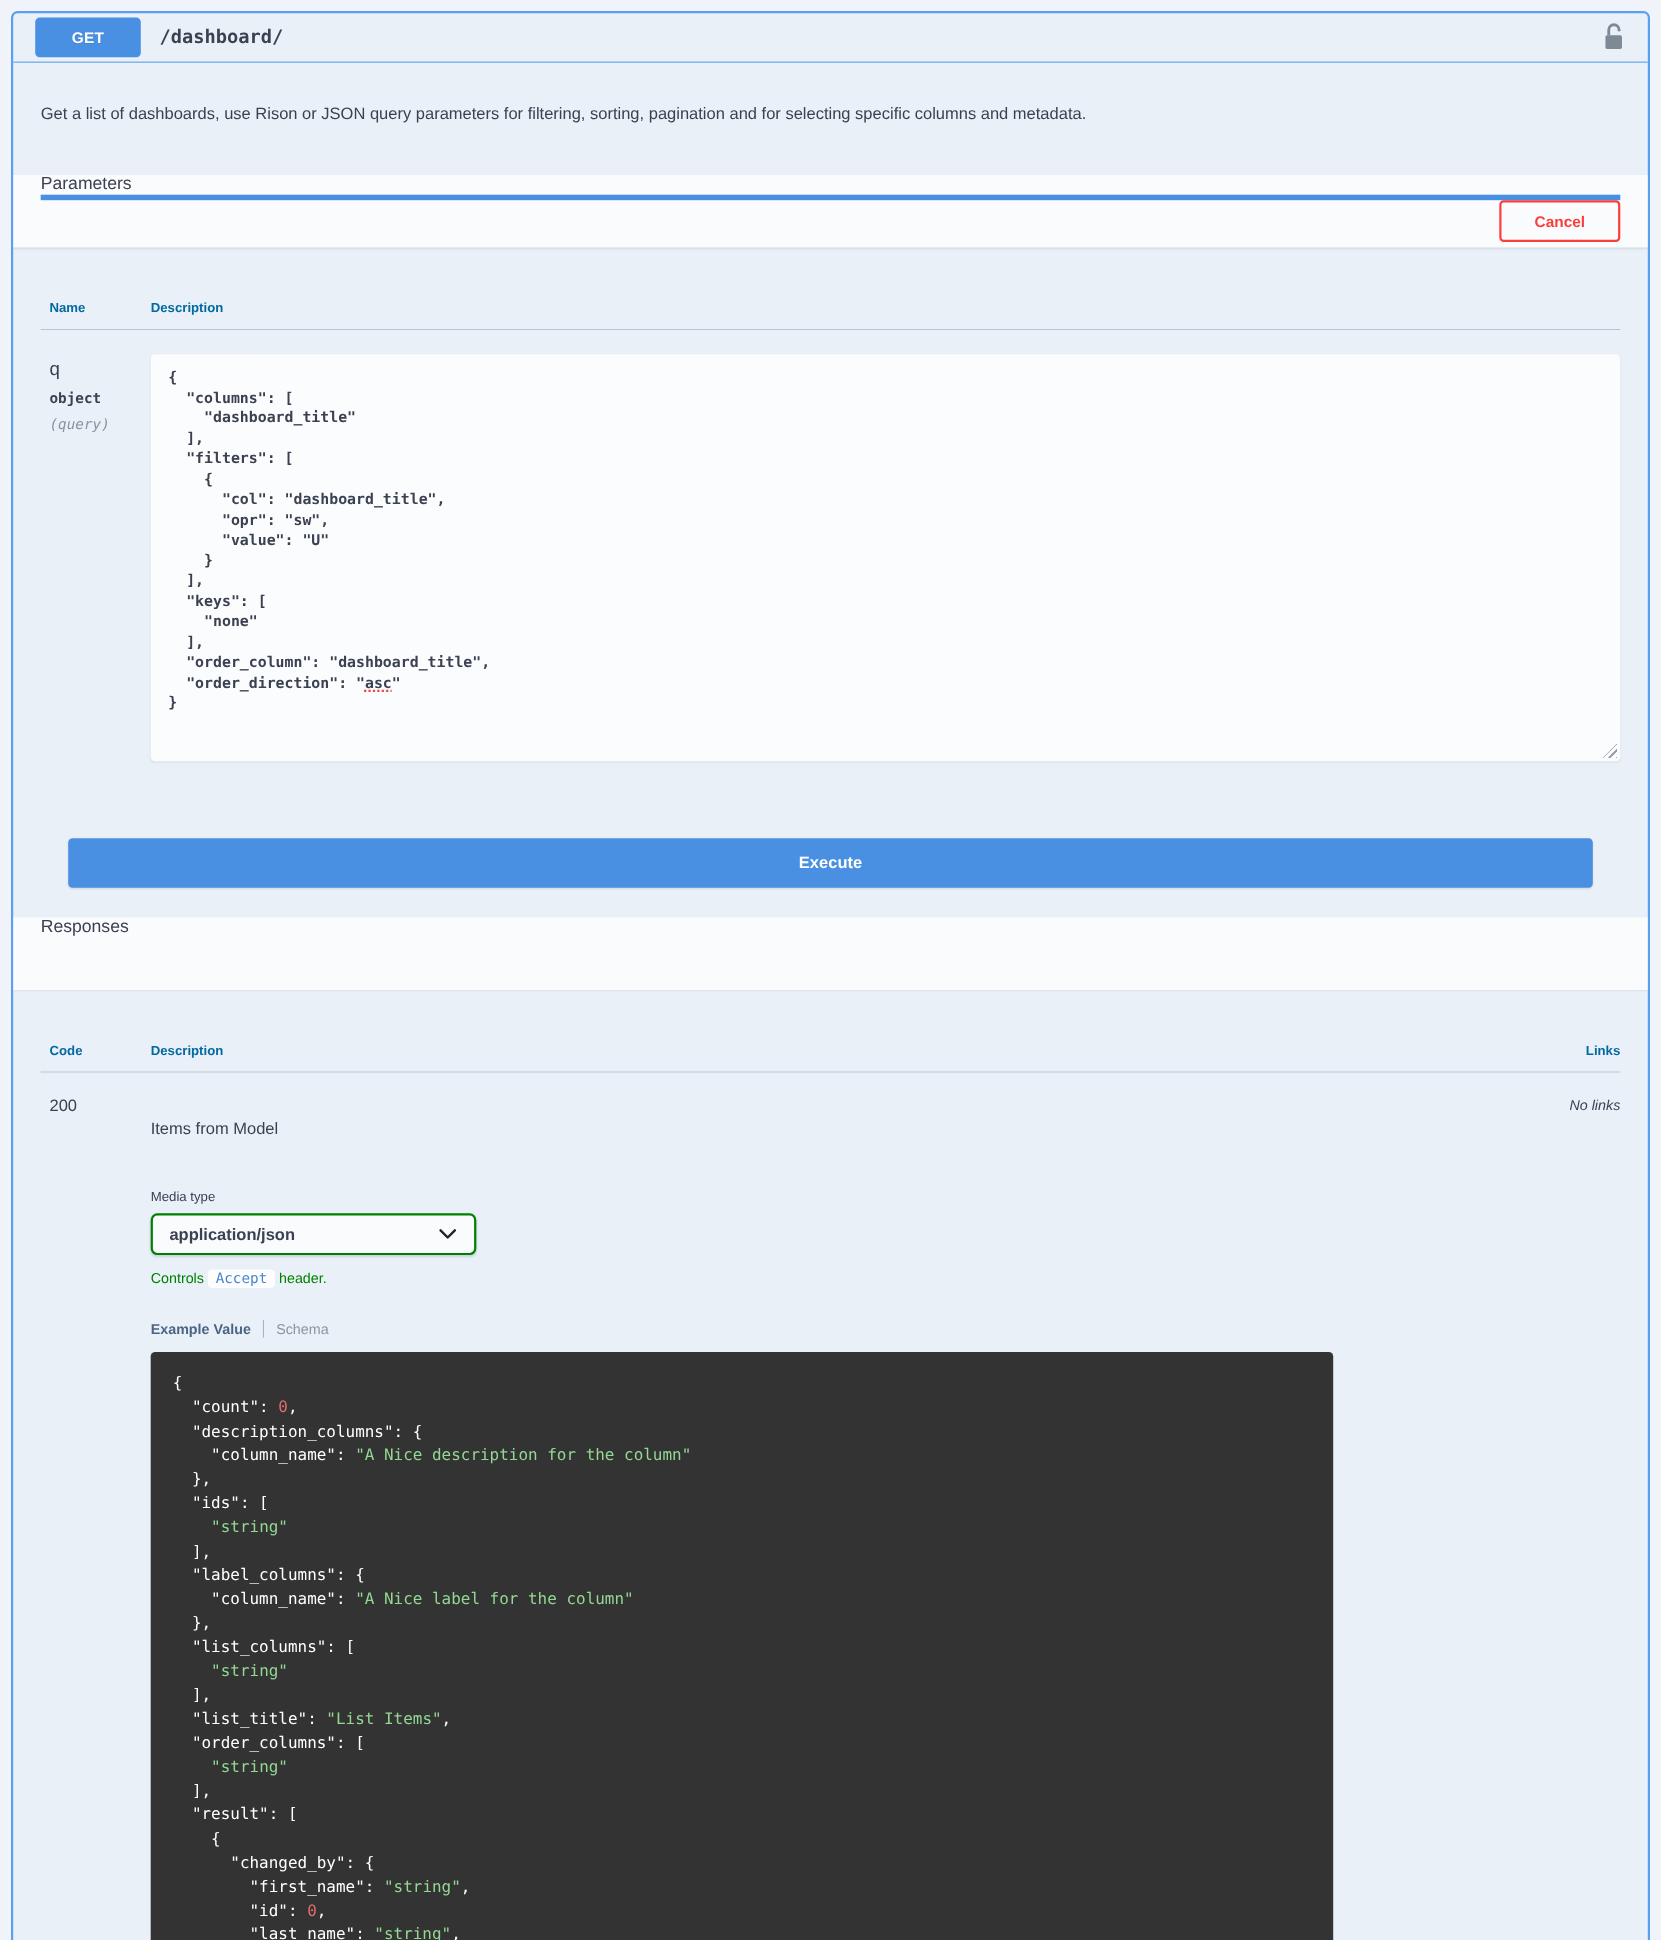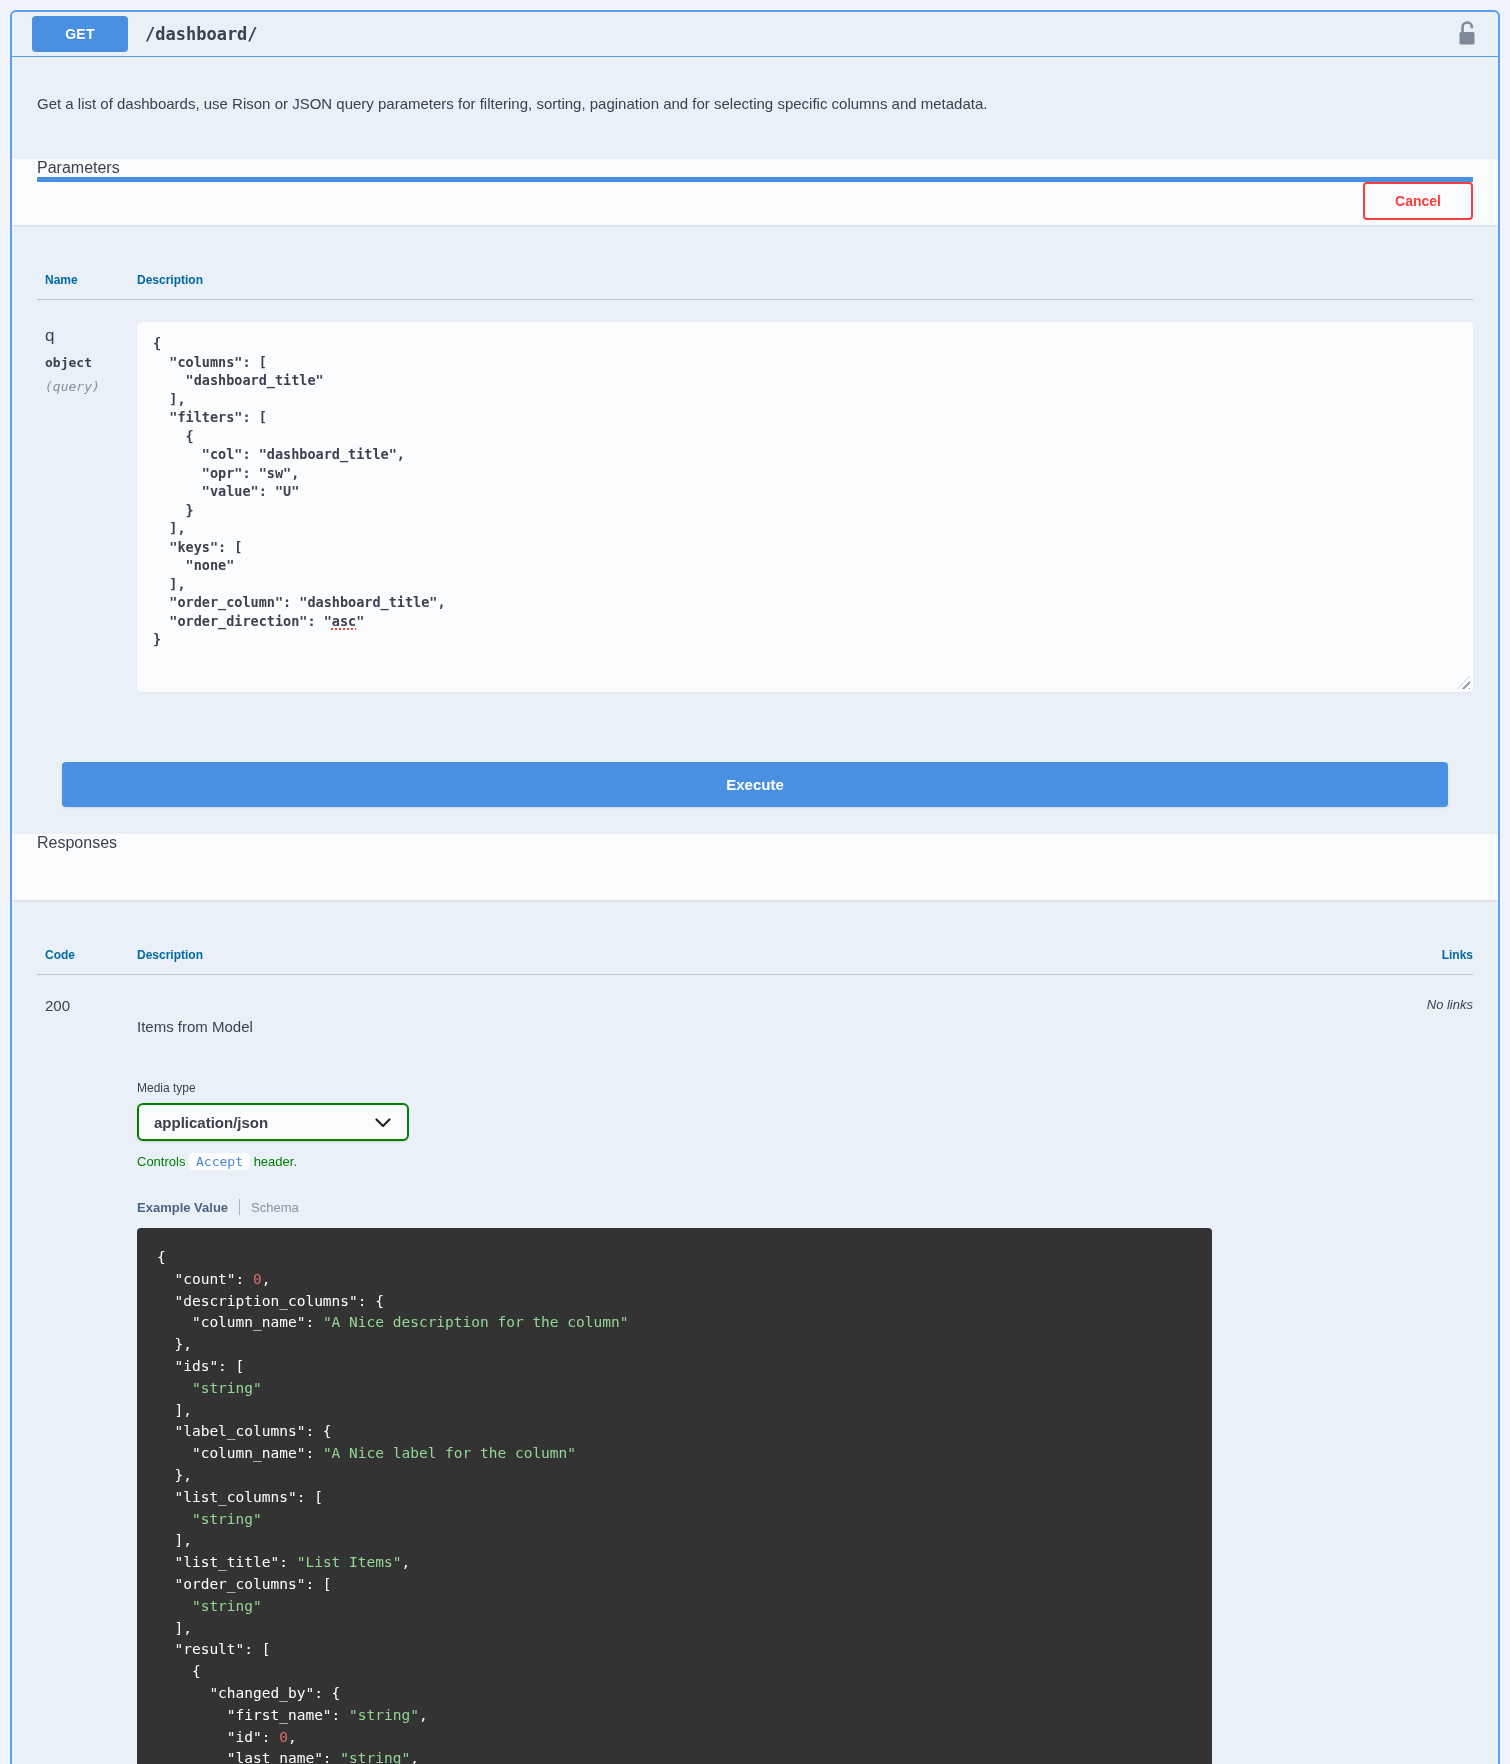--- a/index.html
+++ b/index.html
@@ -117,21 +117,21 @@
   
   .resp-row { display:flex; padding-top:22px; }
   .resp-code { width:100px; flex:0 0 100px; font-size:15px; padding-left:8px; }
   .resp-main { flex:1; }
   .resp-links { font-size:13px; font-style:italic; color:#3b4151; }
   .resp-desc { margin-top:21px; font-size:15px; }
   .media-block { margin-top:46px; }
   .media-label { font-size:12px; color:#3b4151; }
   .media-select {
     margin-top:8px;
-    width:272px; height:38px;
+    width:296px; height:38px;
     background:#fafbfc;
     border:2px solid #008000;
     border-radius:6px;
     display:flex; align-items:center; justify-content:space-between;
     padding:0 16px 0 15px;
     font-weight:bold; font-size:15px; color:#3b4151;
     cursor:pointer;
     box-shadow:0 1px 2px rgba(0,0,0,.12);
   }
   .accept-note { margin-top:13px; font-size:13px; color:#008000; }

